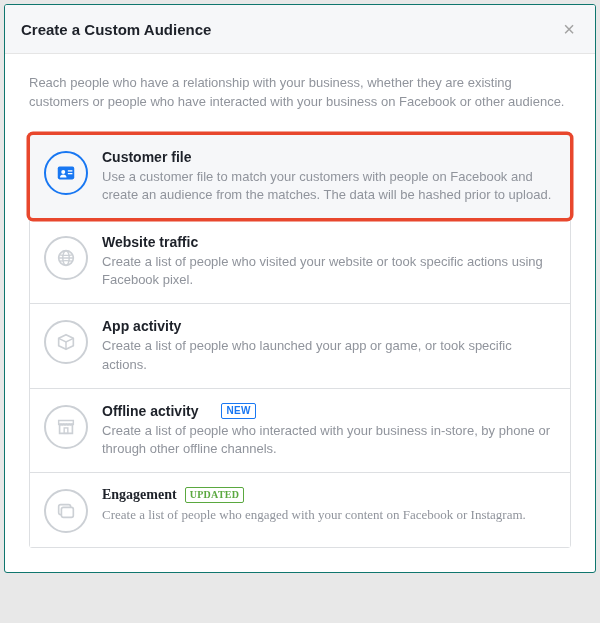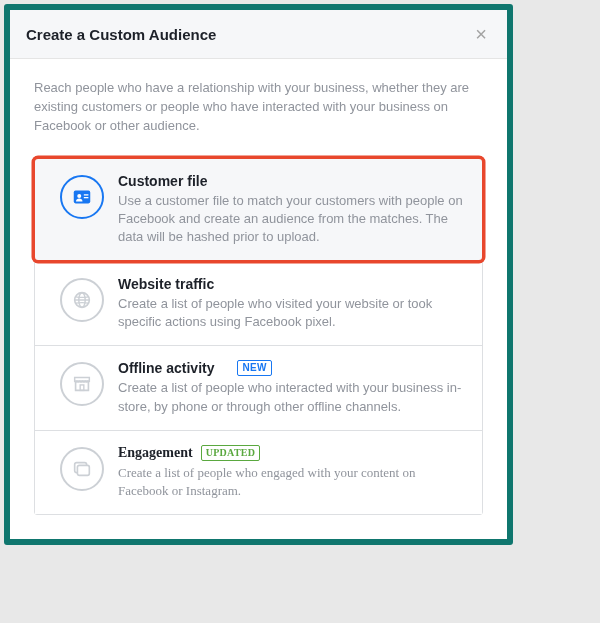--- a/index.html
+++ b/index.html
@@ -4,23 +4,23 @@
   <style>
     * { box-sizing: border-box; margin: 0; padding: 0; }
     body {
       font-family: -apple-system, BlinkMacSystemFont, "Segoe UI", Helvetica, Arial, sans-serif;
       background: #e8e8e8;
       padding: 4px;
       width: 600px;
     }
     .modal {
       background: #fff;
-      border: 6px solid #0f766e;
+      border: 1px solid #0f766e;
       border-radius: 3px;
-      width: 509px;
+      width: 592px;
       overflow: hidden;
     }
     .modal-header {
       padding: 14px 16px;
       border-bottom: 1px solid #e5e5e5;
       display: flex;
       justify-content: space-between;
       align-items: center;
       background: #f6f7f9;
     }
@@ -52,21 +52,21 @@
       line-height: 1.45;
       margin-bottom: 22px;
     }
     .option-list {
       border: 1px solid #dddfe2;
       border-radius: 3px;
       overflow: visible;
     }
     .option {
       display: flex;
-      padding: 14px 16px 14px 25px;
+      padding: 14px 16px 14px 14px;
       border-bottom: 1px solid #dddfe2;
       background: #fff;
       cursor: pointer;
       align-items: flex-start;
     }
     .option:last-child { border-bottom: none; font-family: Liberation Serif, serif; }
     .option.highlighted {
       background: #f6f7f9;
       border: 3px solid #e8472d;
       border-radius: 6px;
@@ -165,20 +165,35 @@
             </svg>
         </div>
         <div class="option-content">
           <div class="option-title">
               <span>Website traffic</span>
             </div>
           <div class="option-desc">Create a list of people who visited your website or took specific actions using Facebook pixel.</div>
         </div>
       </div>
 
+      <div class="option">
+        <div class="icon-circle">
+          <svg viewBox="0 0 24 24">
+              <path d="M12 4 L20 8 L20 16 L12 20 L4 16 L4 8 Z" fill="none" stroke="#ccd0d5" stroke-width="1.8" stroke-linejoin="round"></path>
+              <path d="M4 8 L12 12 L20 8" fill="none" stroke="#ccd0d5" stroke-width="1.6"></path>
+              <line x1="12" y1="12" x2="12" y2="20" stroke="#ccd0d5" stroke-width="1.6"></line>
+            </svg>
+        </div>
+        <div class="option-content">
+          <div class="option-title">
+              <span>App activity</span>
+            </div>
+          <div class="option-desc">Create a list of people who launched your app or game, or took specific actions.</div>
+        </div>
+      </div>
 
       <div class="option">
         <div class="icon-circle">
           <svg viewBox="0 0 24 24">
               <path d="M5 9 L19 9 L19 19 L5 19 Z" fill="none" stroke="#ccd0d5" stroke-width="1.8"></path>
               <path d="M4 5 L20 5 L20 9 L4 9 Z" fill="none" stroke="#ccd0d5" stroke-width="1.6"></path>
               <path d="M4 9 Q5 11 6.5 9 Q8 11 9.5 9 Q11 11 12.5 9 Q14 11 15.5 9 Q17 11 18.5 9 Q19.5 10.5 20 9" fill="none" stroke="#ccd0d5" stroke-width="1.4"></path>
               <rect x="10" y="13" width="4" height="6" fill="none" stroke="#ccd0d5" stroke-width="1.5"></rect>
             </svg>
         </div>

